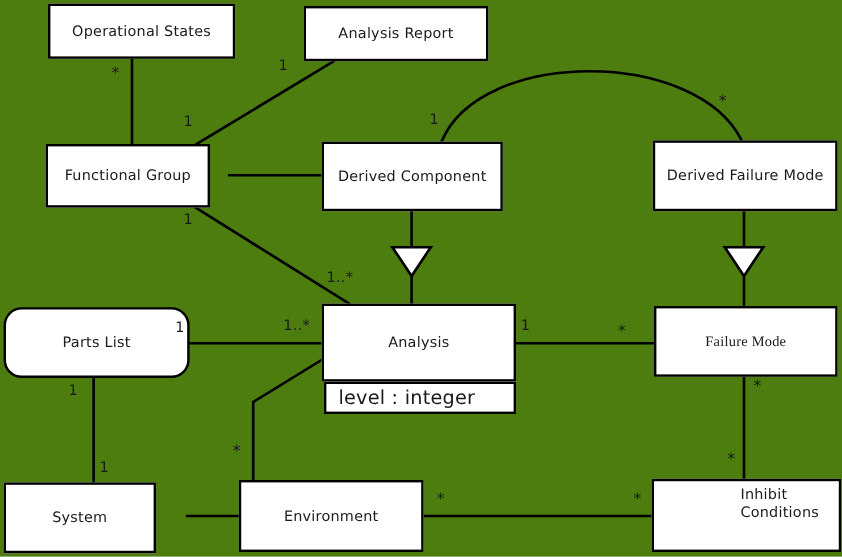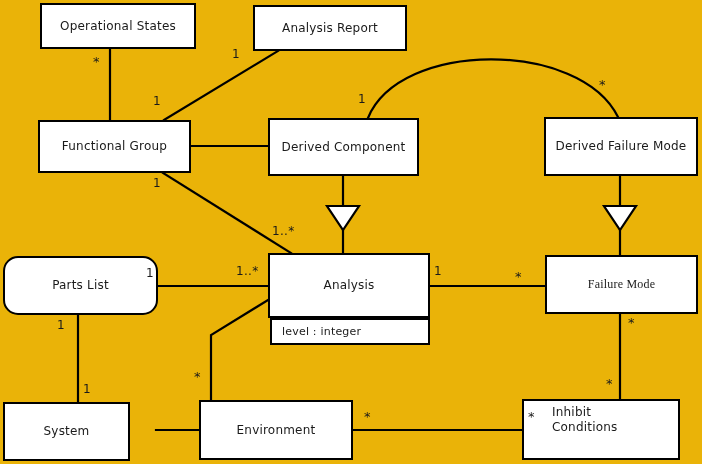--- a/index.html
+++ b/index.html
@@ -5,21 +5,21 @@
 <style>
   html, body {
     margin: 0;
     padding: 0;
     background: #ffffff;
   }
   #diagram-root {
     position: relative;
     width: 702px;
     height: 464px;
-    background: #eab308;
+    background: #4d7c0f;
     font-family: "DejaVu Sans", sans-serif;
     overflow: hidden;
   }
   #edge-layer {
     position: absolute;
     left: 0;
     top: 0;
     width: 702px;
     height: 464px;
   }
@@ -51,21 +51,21 @@
   }
   .uml-attr-compartment {
     position: absolute;
     box-sizing: border-box;
     border: 2px solid #000000;
     background: #ffffff;
     display: flex;
     align-items: center;
     justify-content: flex-start;
     padding-left: 10px;
-    font-size: 11px;
+    font-size: 16px;
     color: #1a1a1a;
     letter-spacing: 0.2px;
     z-index: 3;
   }
   .multiplicity {
     position: absolute;
     font-size: 12px;
     color: #1a1a1a;
     white-space: nowrap;
     z-index: 4;
@@ -122,21 +122,21 @@
   </svg>
 
   <div class="uml-class" style="left:40px; top:3px; width:156px; height:46px;">
     <div class="uml-name-compartment">Operational States</div>
   </div>
 
   <div class="uml-class" style="left:253px; top:5px; width:154px; height:46px;">
     <div class="uml-name-compartment">Analysis Report</div>
   </div>
 
-  <div class="uml-class" style="left:38px; top:120px; width:153px; height:53px;">
+  <div class="uml-class" style="left:38px; top:120px; width:137px; height:53px;">
     <div class="uml-name-compartment">Functional Group</div>
   </div>
 
   <div class="uml-class" style="left:268px; top:118px; width:151px; height:58px;">
     <div class="uml-name-compartment">Derived Component</div>
   </div>
 
   <div class="uml-class" style="left:544px; top:117px; width:154px; height:59px;">
     <div class="uml-name-compartment">Derived Failure Mode</div>
   </div>
@@ -158,21 +158,21 @@
   </div>
 
   <div class="uml-class" style="left:3px; top:402px; width:127px; height:59px;">
     <div class="uml-name-compartment">System</div>
   </div>
 
   <div class="uml-class" style="left:199px; top:400px; width:154px; height:60px;">
     <div class="uml-name-compartment">Environment</div>
   </div>
 
-  <div class="uml-class" style="left:522px; top:399px; width:158px; height:61px;">
+  <div class="uml-class" style="left:543px; top:399px; width:158px; height:61px;padding-left:44px;">
     <div class="uml-name-compartment left-align" style="white-space: pre;">Inhibit
 Conditions</div>
   </div>
 
   <div class="multiplicity star" style="left:93px; top:57px;">*</div>
 
   <div class="multiplicity" style="left:232px; top:47px;">1</div>
 
   <div class="multiplicity" style="left:153px; top:94px;">1</div>
 

